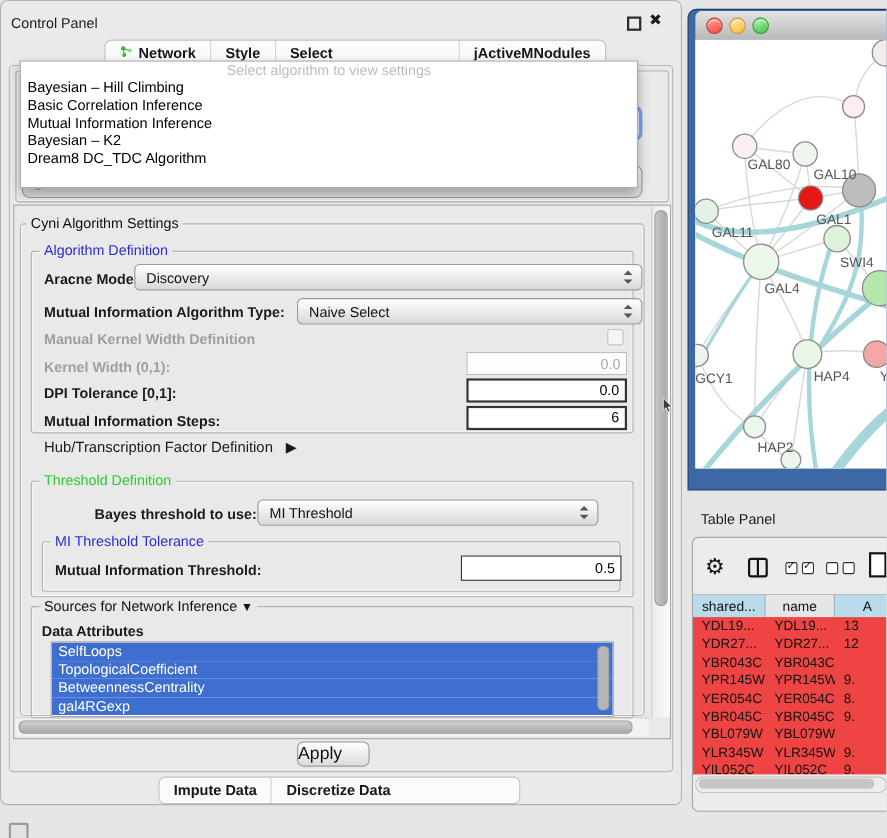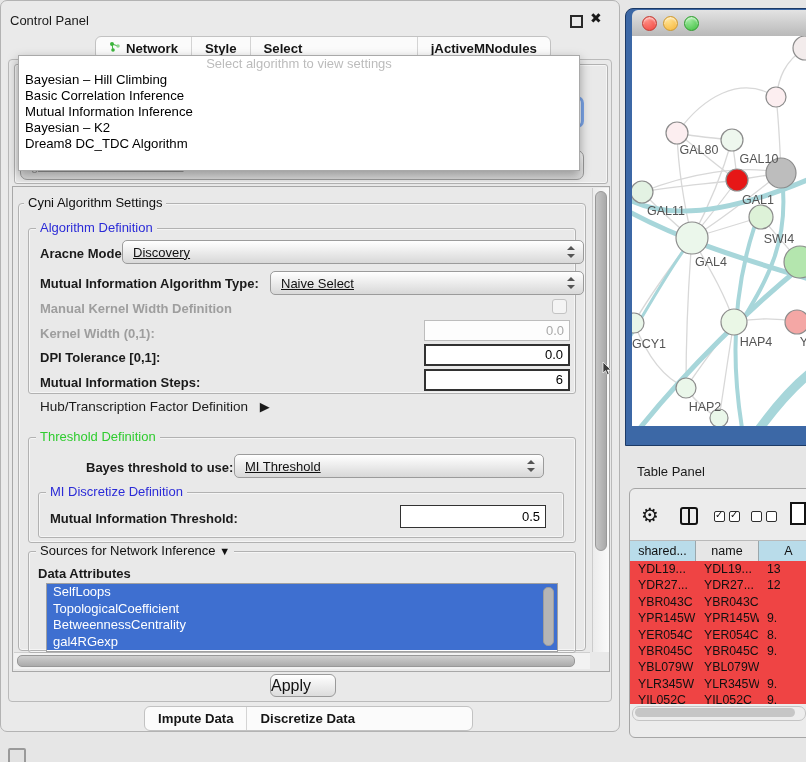--- a/index.html
+++ b/index.html
@@ -19,21 +19,21 @@
   .tab:first-child{border-left:none;}
   .tab.sel{background:#ef4444;color:#ececec;border-radius:6px;border-left:none;font-weight:normal;margin-top:40px;}
   
   .content{left:8px;top:59px;width:602px;height:641px;background:#e9e9e9;border:1px solid #bababa;border-radius:4px;}
   .groupbox{border:1px solid #b2b2b2;border-radius:3px;box-shadow:inset 0 0 0 1px rgba(255,255,255,.55);}
   .legend{background:#e9e9e9;padding:0 4px;font-size:13px;line-height:14px;white-space:nowrap;}
   .legend.blue{color:#2b2bd7;}
   .legend.green{color:#2fcc2f;}
   
   .combo{background:linear-gradient(#ffffff,#d8d8d8);border:1px solid #9b9b9b;border-radius:5px;
-         font-size:13px;color:#111;padding-left:10px;display:flex;align-items:center;text-decoration:underline;}
+         font-size:13px;color:#111;padding-left:10px;display:flex;align-items:center;}
   .spinner{position:absolute;right:8px;top:50%;width:8px;height:12px;transform:translateY(-50%);}
   .spinner:before,.spinner:after{content:"";position:absolute;left:0;border-left:4px solid transparent;border-right:4px solid transparent;}
   .spinner:before{top:0;border-bottom:4px solid #555;}
   .spinner:after{bottom:0;border-top:4px solid #555;}
   .flabel{font-size:13px;font-weight:bold;color:#1a1a1a;white-space:nowrap;}
   .flabel.dis{color:#9e9e9e;}
   .tfield{background:#fff;border:2px solid #323232;font-size:13px;text-align:right;padding:0 5px;line-height:18px;color:#000;}
   .tfield.dis{border:1px solid #bdbdbd;color:#a9a9a9;background:#fdfdfd;line-height:19px;}
   .checkbox{width:13px;height:13px;border:1px solid #c3c3c3;border-radius:3px;background:#f4f4f4;}
   
@@ -186,23 +186,23 @@
   <div class="abs groupbox" style="left:28px;top:437px;width:546px;height:104px;"></div>
   <div class="abs legend green" style="left:36px;top:430px;">Threshold Definition</div>
 
   <div class="abs flabel" style="left:86px;top:460px;">Bayes threshold to use:</div>
   <div class="abs combo" style="left:234px;top:454px;width:298px;height:22px;">
     <span>MI Threshold</span>
     <span class="spinner"></span>
   </div>
 
   <div class="abs groupbox" style="left:38px;top:492px;width:524px;height:44px;"></div>
-  <div class="abs legend blue" style="left:46px;top:485px;">MI Discretize Definition</div>
+  <div class="abs legend blue" style="left:46px;top:485px;">MI Threshold Tolerance</div>
   <div class="abs flabel" style="left:50px;top:511px;">Mutual Information Threshold:</div>
-  <div class="abs tfield" style="left:400px;top:505px;width:134px;border-width:1px;line-height:21px;">0.5</div>
+  <div class="abs tfield" style="left:419px;top:505px;width:134px;border-width:1px;line-height:21px;">0.5</div>
 
   <div class="abs groupbox" style="left:28px;top:551px;width:546px;height:100px;"></div>
   <div class="abs legend" style="left:36px;top:544px;">
     <span>Sources for Network Inference</span>
     <span style="font-size:11px;">▼</span>
   </div>
   <div class="abs flabel" style="left:38px;top:566px;">Data Attributes</div>
   <div class="abs attrlist" id="attr-list">
       <div class="attr-item" style="background: rgb(62, 111, 208);">SelfLoops</div>
       <div class="attr-item" style="background: rgb(62, 111, 208);">TopologicalCoefficient</div>

